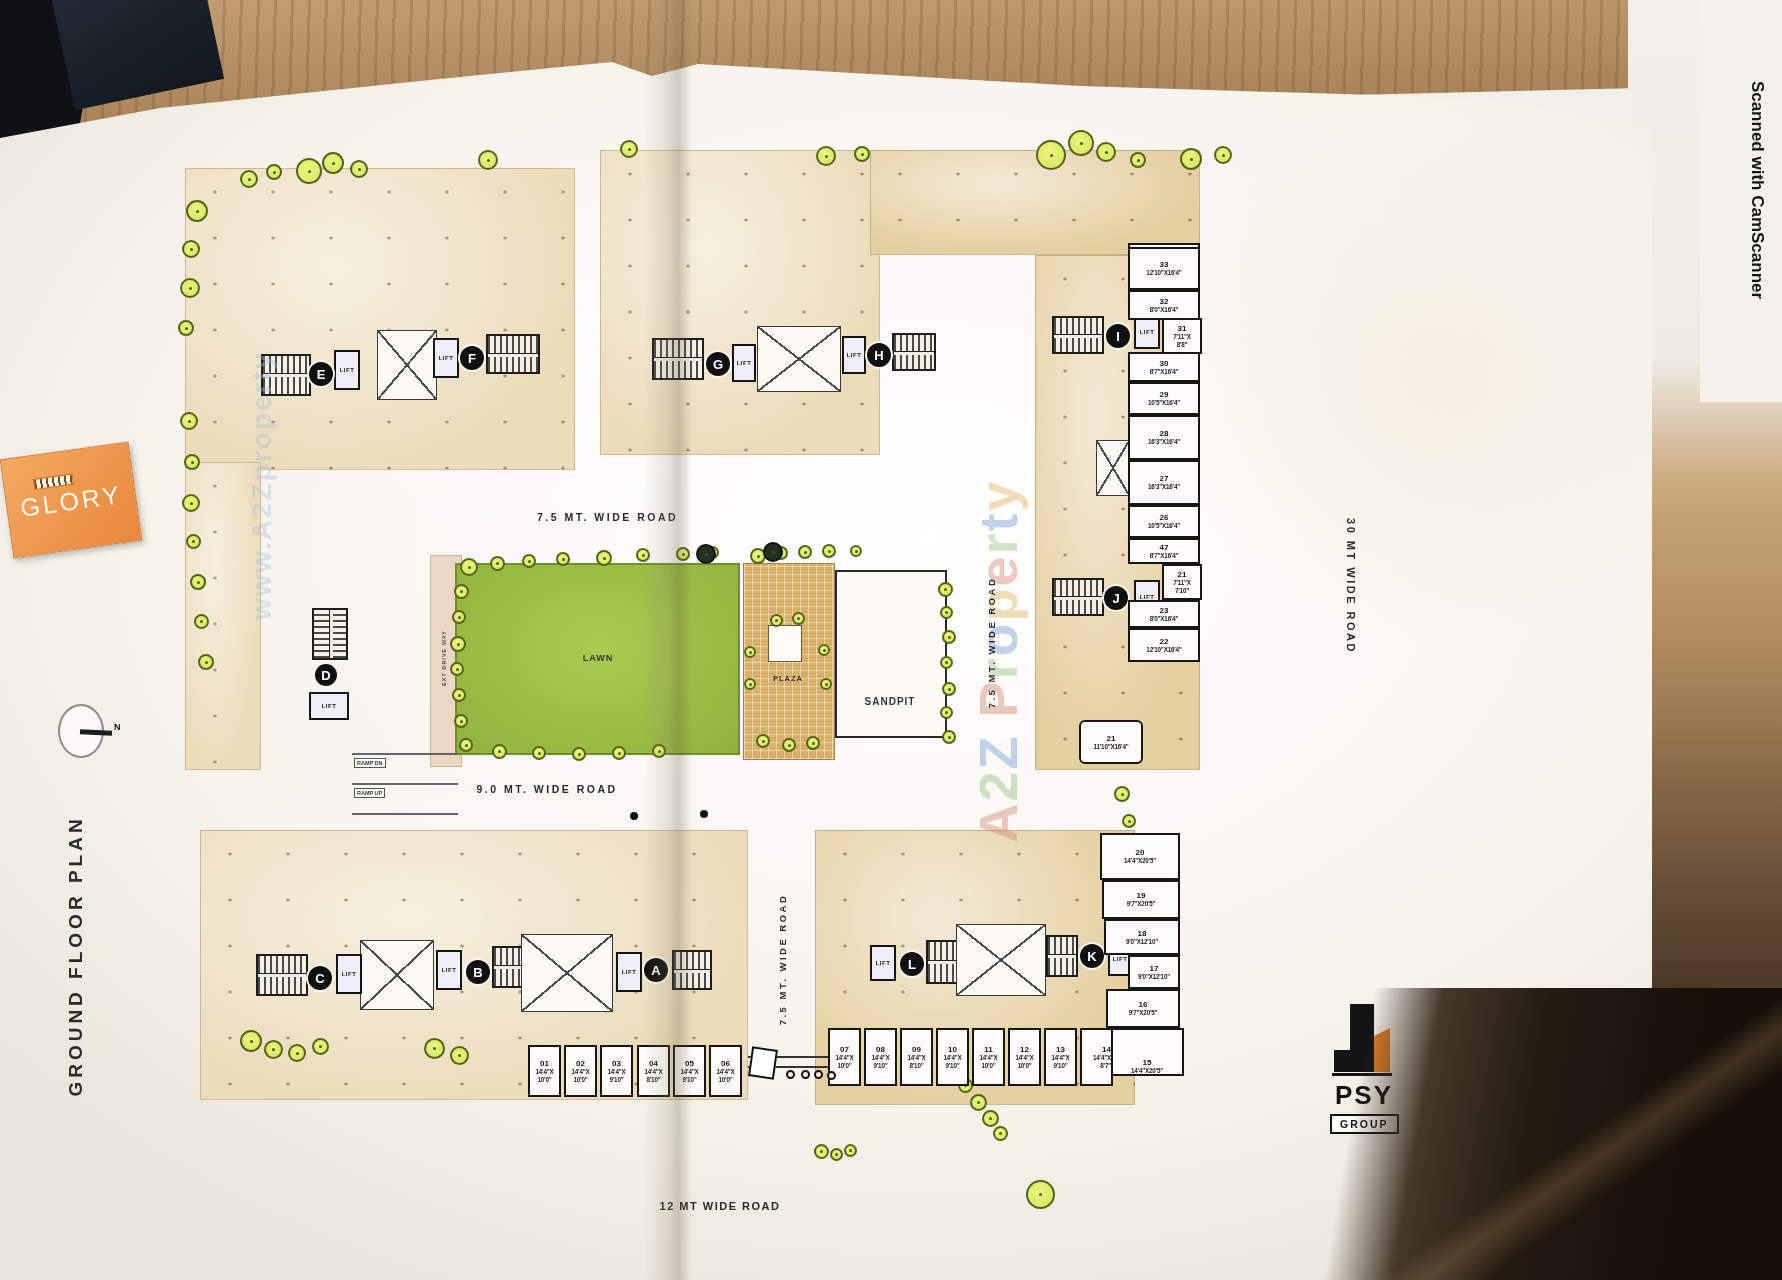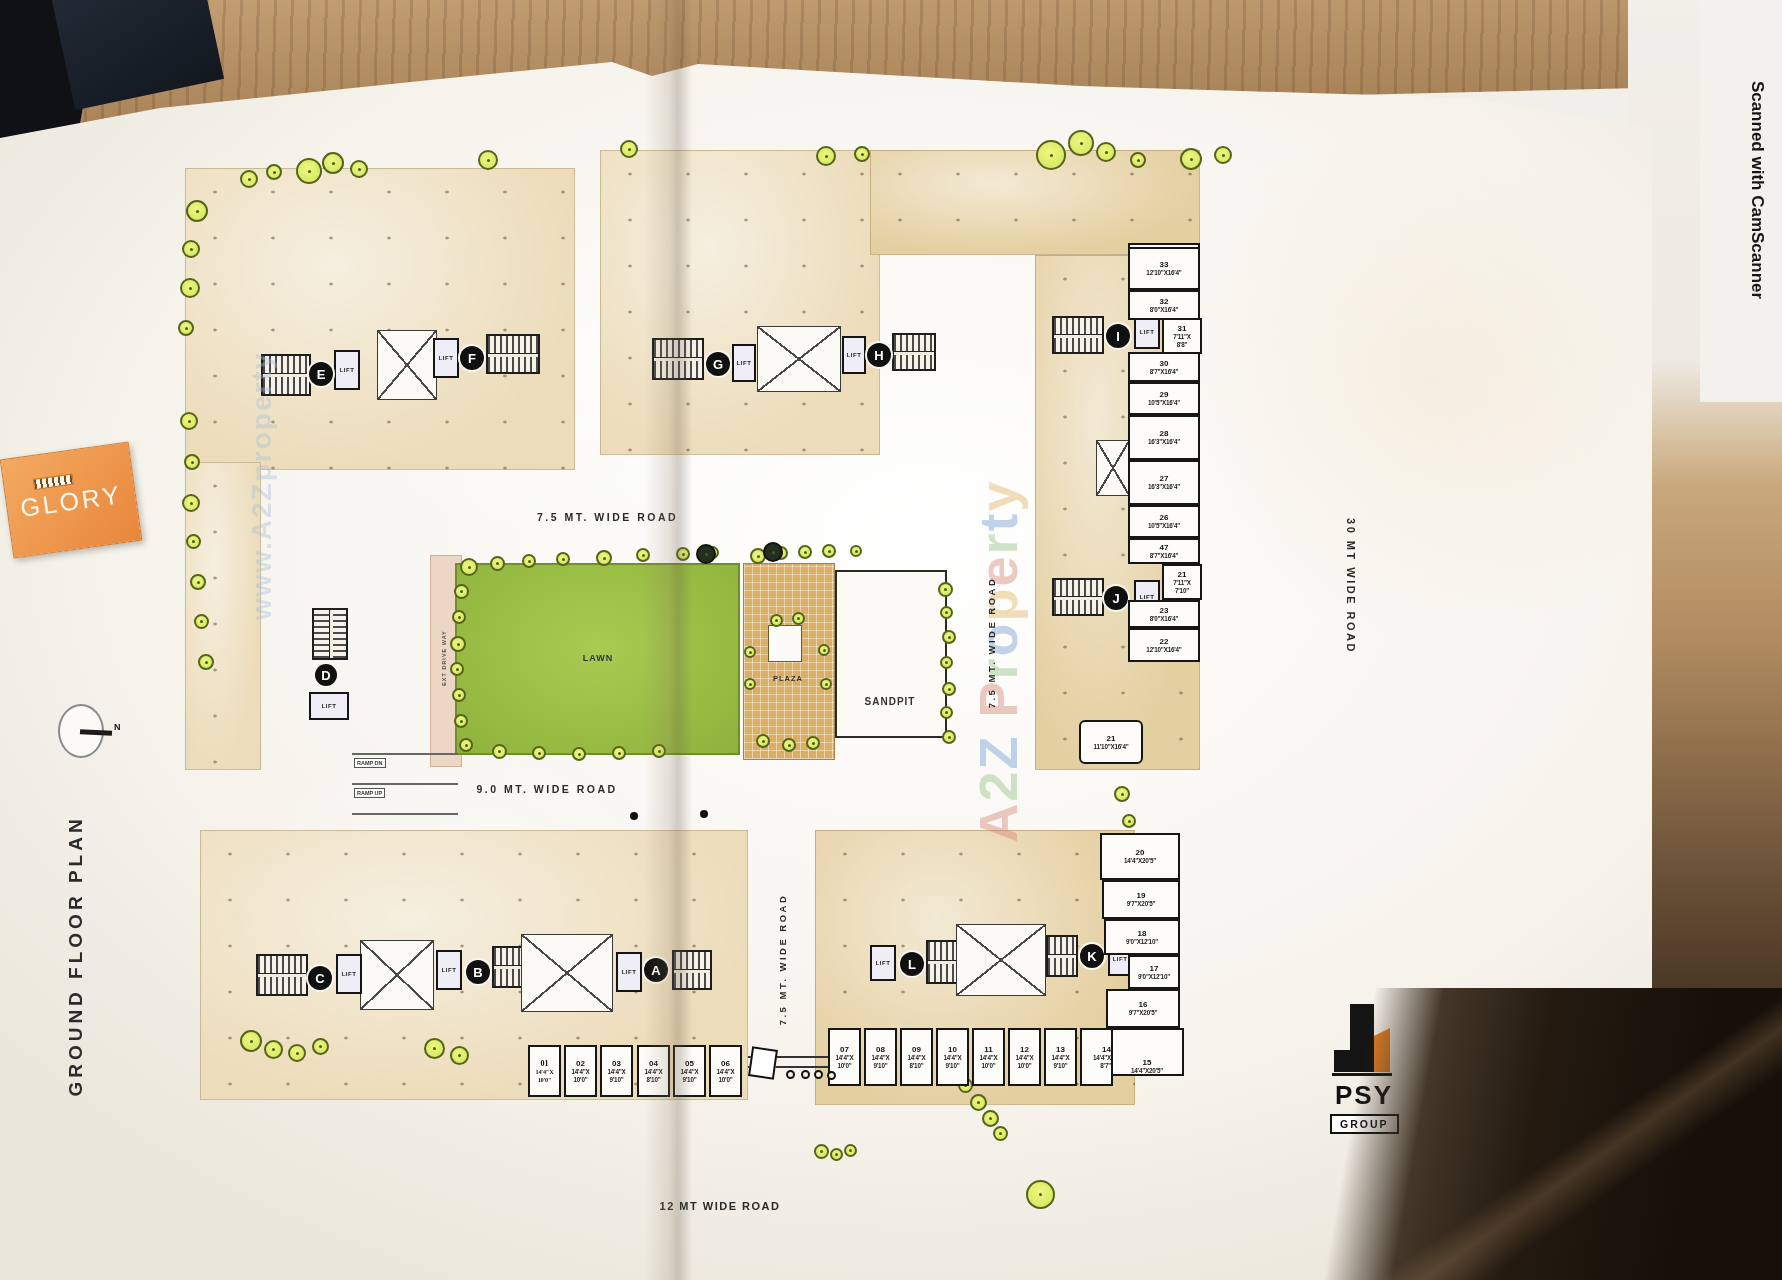--- a/index.html
+++ b/index.html
@@ -317,21 +317,21 @@
           <div class="udim">9'0"X12'10"</div>
         </div>
         <div class="ubox" style="left: 1106px; top: 989px; width: 74px; height: 39px;">
           <div class="uno">16</div>
           <div class="udim">9'7"X20'5"</div>
         </div>
         <div class="ubox" style="left: 1110px; top: 1028px; width: 74px; height: 48px; justify-content: flex-end;">
           <div class="uno">15</div>
           <div class="udim">14'4"X20'5"</div>
         </div>
-        <div class="ubox" style="left: 528px; top: 1045px; width: 33px; height: 52px; font-family: Liberation Serif, serif;">
+        <div class="ubox" style="left: 528px; top: 1045px; width: 33px; height: 52px;">
           <div class="uno">01</div>
           <div class="udim">14'4"X</div>
           <div class="udim">10'0"</div>
         </div>
         <div class="ubox" style="left: 564px; top: 1045px; width: 33px; height: 52px;">
           <div class="uno">02</div>
           <div class="udim">14'4"X</div>
           <div class="udim">10'0"</div>
         </div>
         <div class="ubox" style="left: 600px; top: 1045px; width: 33px; height: 52px;">

